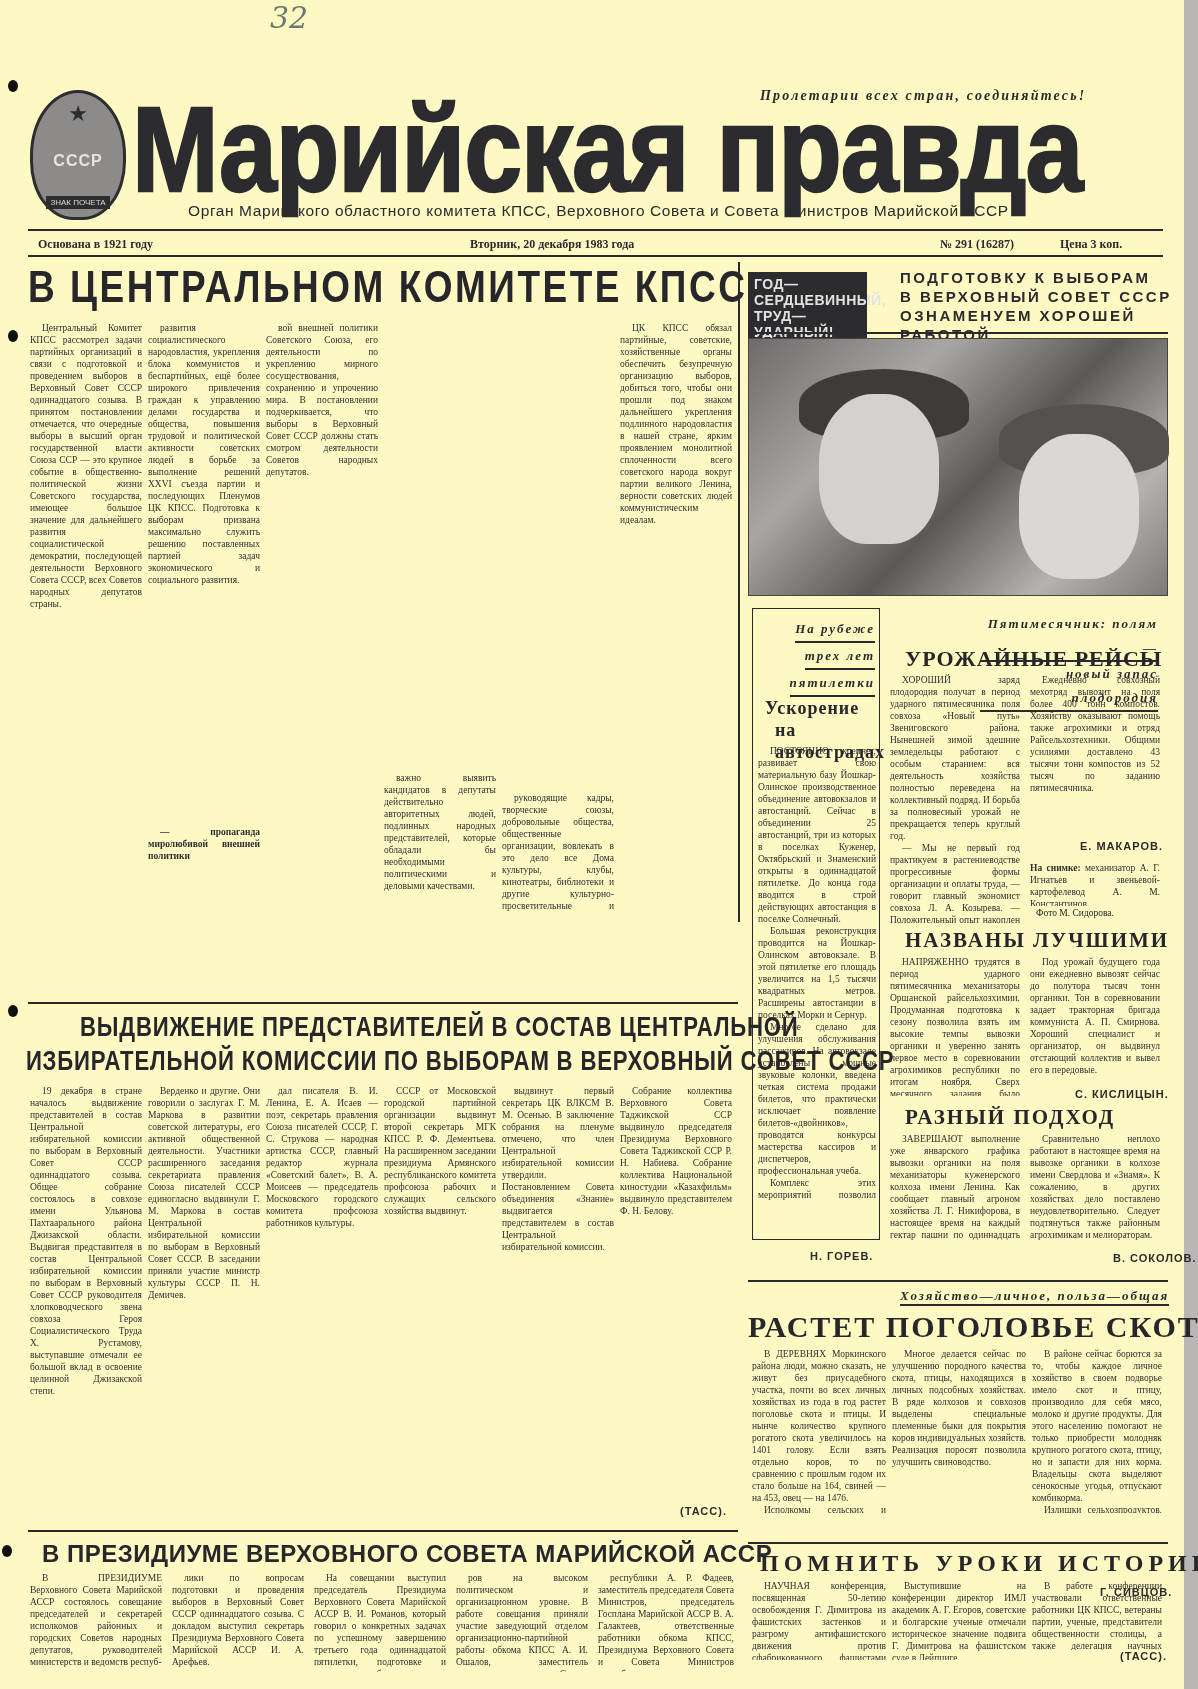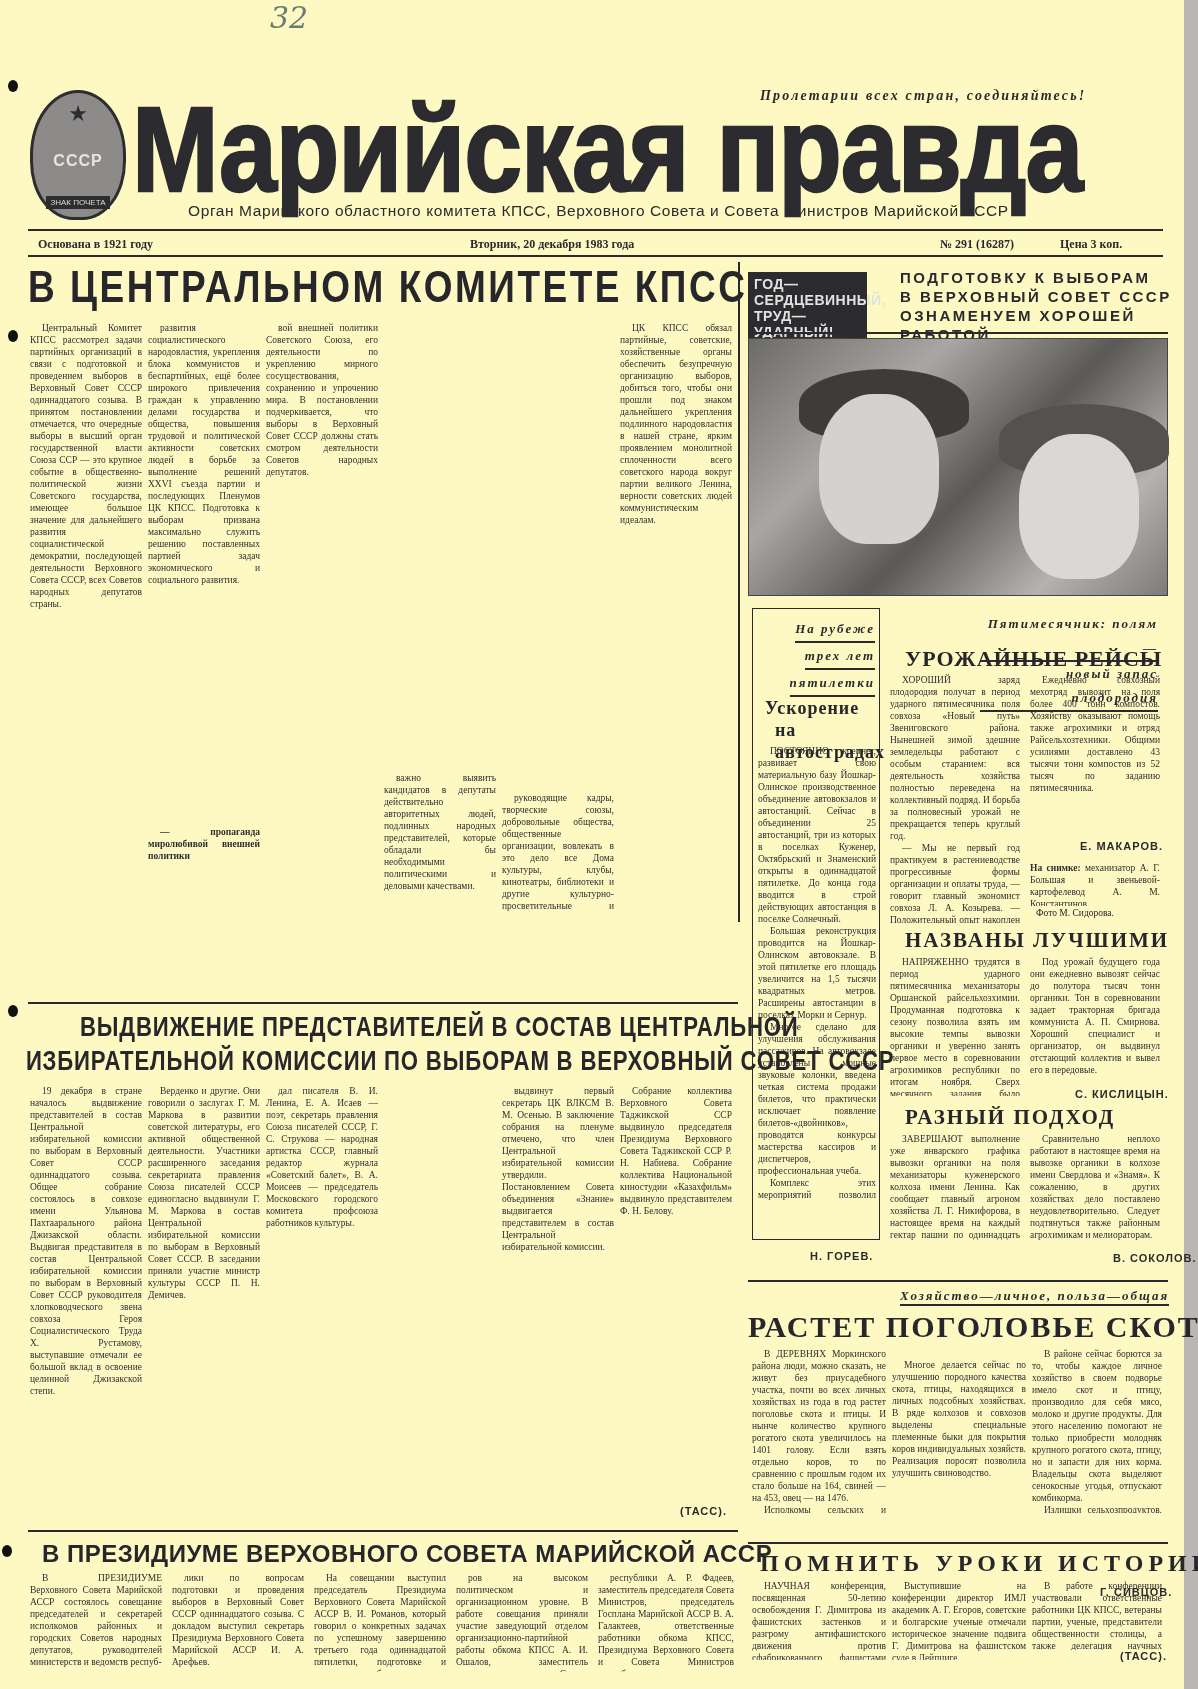--- a/index.html
+++ b/index.html
@@ -131,21 +131,21 @@
   </div>
   <div class="abs h-serif" style="left:905px;top:646px;font-size:22px;">УРОЖАЙНЫЕ РЕЙСЫ</div>
   <div class="text-block" style="left:890px;top:674px;width:130px;height:250px;">
     <p>ХОРОШИЙ заряд плодородия получат в период ударного пятимесячника поля совхоза «Новый путь» Звениговского района. Нынешней зимой здешние земледельцы работают с особым старанием: вся деятельность хозяйства полностью переведена на коллективный подряд. И борьба за полновесный урожай не прекращается теперь круглый год.</p>
     <p>— Мы не первый год практикуем в растениеводстве прогрессивные формы организации и оплаты труда, — говорит главный экономист совхоза Л. А. Козырева. — Положительный опыт накоплен у нас, к примеру, по выращиванию кормовых культур и картофеля. Неплохо справляются с договорными обязательствами звенья А. Н. Чуваркина и А. М. Константинова. Последнее хозрасчетное подразделение выращивало раннюю картофель и корнеплоды. Вместе с механизатором А. Г. Игнатьевым Н. С. Черкасовым звеньевой собрал с каждого гектара свекловичных плантаций по 800 центнеров корней.</p>
   </div>
   <div class="text-block" style="left:1030px;top:674px;width:130px;height:160px;">
     <p>Ежедневно совхозный мехотряд вывозит на поля более 400 тонн компостов. Хозяйству оказывают помощь также агрохимики и отряд Райсельхозтехники. Общими усилиями доставлено 43 тысячи тонн компостов из 52 тысяч по заданию пятимесячника.</p>
   </div>
   <div class="byline" style="left:1080px;top:840px;">Е. МАКАРОВ.</div>
-  <div class="text-block" style="left:1030px;top:862px;width:130px;height:44px;"><b>На снимке:</b> <span>механизатор А. Г. Большая и звеньевой-картофелевод А. М. Константинов.</span></div>
+  <div class="text-block" style="left:1030px;top:862px;width:130px;height:44px;"><b>На снимке:</b> <span>механизатор А. Г. Игнатьев и звеньевой-картофелевод А. М. Константинов.</span></div>
   <div class="abs" style="left:1036px;top:908px;font-size:9.5px;">Фото М. Сидорова.</div>
 
   <div class="abs h-serif" style="left:905px;top:928px;font-size:21px;letter-spacing:2px;">НАЗВАНЫ ЛУЧШИМИ</div>
   <div class="text-block" style="left:890px;top:956px;width:130px;height:140px;">
     <p>НАПРЯЖЕННО трудятся в период ударного пятимесячника механизаторы Оршанской райсельхозхимии. Продуманная подготовка к сезону позволила взять им высокие темпы вывозки органики и уверенно занять первое место в соревновании агрохимиков республики по итогам ноября. Сверх месячного задания было доставлено более семи тысяч тонн компостов.</p>
 
   </div>
   <div class="text-block" style="left:1030px;top:956px;width:130px;height:120px;">
     <p>Под урожай будущего года они ежедневно вывозят сейчас до полутора тысяч тонн органики. Тон в соревновании задает тракторная бригада коммуниста А. П. Смирнова. Хороший специалист и организатор, он выдвинул отстающий коллектив и вывел его в передовые.</p>
   </div>
@@ -167,36 +167,39 @@
     <div style="margin-left:-66px">ИЗБИРАТЕЛЬНОЙ КОМИССИИ ПО ВЫБОРАМ В ВЕРХОВНЫЙ СОВЕТ СССР</div>
   </div>
   <div class="text-block" style="left:30px;top:1085px;width:112px;height:430px;">
       <p>19 декабря в стране началось выдвижение представителей в состав Центральной избирательной комиссии по выборам в Верховный Совет СССР одиннадцатого созыва. Общее собрание состоялось в совхозе имени Ульянова Пахтаарального района Джизакской области. Выдвигая представителя в состав Центральной избирательной комиссии по выборам в Верховный Совет СССР руководителя хлопководческого звена совхоза Героя Социалистического Труда Х. Рустамову, выступавшие отмечали ее большой вклад в освоение целинной Джизакской степи.</p>
     </div>
   <div class="text-block" style="left:148px;top:1085px;width:112px;height:430px;">
       <p>Верденко и другие. Они говорили о заслугах Г. М. Маркова в развитии советской литературы, его активной общественной деятельности. Участники расширенного заседания секретариата правления Союза писателей СССР единогласно выдвинули Г. М. Маркова в состав Центральной избирательной комиссии по выборам в Верховный Совет СССР. В заседании приняли участие министр культуры СССР П. Н. Демичев.</p>
     </div>
   <div class="text-block" style="left:266px;top:1085px;width:112px;height:430px;">
       <p>дал писателя В. И. Ленина, Е. А. Исаев — поэт, секретарь правления Союза писателей СССР, Г. С. Струкова — народная артистка СССР, главный редактор журнала «Советский балет», В. А. Моисеев — председатель Московского городского комитета профсоюза работников культуры.</p>
+    </div>
+  <div class="text-block" style="left:384px;top:1085px;width:112px;height:430px;">
+      <p>СССР от Московской городской партийной организации выдвинут второй секретарь МГК КПСС Р. Ф. Дементьева. На расширенном заседании президиума Армянского республиканского комитета профсоюза рабочих и служащих сельского хозяйства выдвинут.</p>
     </div>
   <div class="text-block" style="left:502px;top:1085px;width:112px;height:430px;">
       <p>выдвинут первый секретарь ЦК ВЛКСМ В. М. Осенью. В заключение собрания на пленуме отмечено, что член Центральной избирательной комиссии утвердили. Постановлением Совета объединения «Знание» выдвигается представителем в состав Центральной избирательной комиссии.</p>
     </div>
   <div class="text-block" style="left:620px;top:1085px;width:112px;height:410px;">
       <p>Собрание коллектива Верховного Совета Таджикской ССР выдвинуло председателя Президиума Верховного Совета Таджикской ССР Р. Н. Набиева. Собрание коллектива Национальной киностудии «Казахфильм» выдвинуло представителем Ф. Н. Белову.</p>
     </div>
   <div class="byline" style="left:680px;top:1505px;">(ТАСС).</div>
 
   <div class="abs" style="left:900px;top:1288px;font-size:13px;"><span class="kicker">Хозяйство—личное, польза—общая</span></div>
   <div class="abs h-serif" style="left:748px;top:1310px;font-size:30px;letter-spacing:2px;white-space:nowrap;">РАСТЕТ ПОГОЛОВЬЕ СКОТА</div>
   <div class="text-block" style="left:752px;top:1348px;width:134px;height:165px;">
     <p>В ДЕРЕВНЯХ Моркинского района люди, можно сказать, не живут без приусадебного участка, почти во всех личных хозяйствах из года в год растет поголовье скота и птицы. И нынче количество крупного рогатого скота увеличилось на 1401 голову. Если взять отдельно коров, то по сравнению с прошлым годом их стало больше на 164, свиней — на 453, овец — на 1476.</p>
     <p>Исполкомы сельских и поселковых Советов, правления колхозов и совхозов помогают сельчанам в приобретении скота и птицы. Так, населению продано более 10500 поросят. В летнее время в деревни были завезены тысячи инкубаторских цыплят. Их быстро раскупили. Сейчас все это поголовье выращено, что сказалось на производстве мяса и яиц.</p>
   </div>
-  <div class="text-block" style="left:892px;top:1348px;width:134px;height:165px;margin-top:11px;">
+  <div class="text-block" style="left:892px;top:1348px;width:134px;height:165px;">
     <p>Многое делается сейчас по улучшению породного качества скота, птицы, находящихся в личных подсобных хозяйствах. В ряде колхозов и совхозов выделены специальные племенные быки для покрытия коров индивидуальных хозяйств. Реализация поросят позволила улучшить свиноводство.</p>
   </div>
   <div class="text-block" style="left:1032px;top:1348px;width:130px;height:165px;">
     <p>В районе сейчас борются за то, чтобы каждое личное хозяйство в своем подворье имело скот и птицу, производило для себя мясо, молоко и другие продукты. Для этого населению помогают не только приобрести молодняк крупного рогатого скота, птицу, но и запасти для них корма. Владельцы скота выделяют сенокосные угодья, отпускают комбикорма.</p>
     <p>Излишки сельхозпродуктов, произведенных в личных подсобных хозяйствах, население продает государству. Особенно отличаются тут жители деревень Кульбашинского, Малонуръинского и некоторых других сельских Советов.</p>
   </div>
   <div class="byline" style="left:1100px;top:1586px;">Г. СИВЦОВ.</div>
   <div class="rule" style="left:748px;top:1542px;width:420px;"></div>
 
   <div class="rule" style="left:28px;top:1530px;width:710px;"></div>

